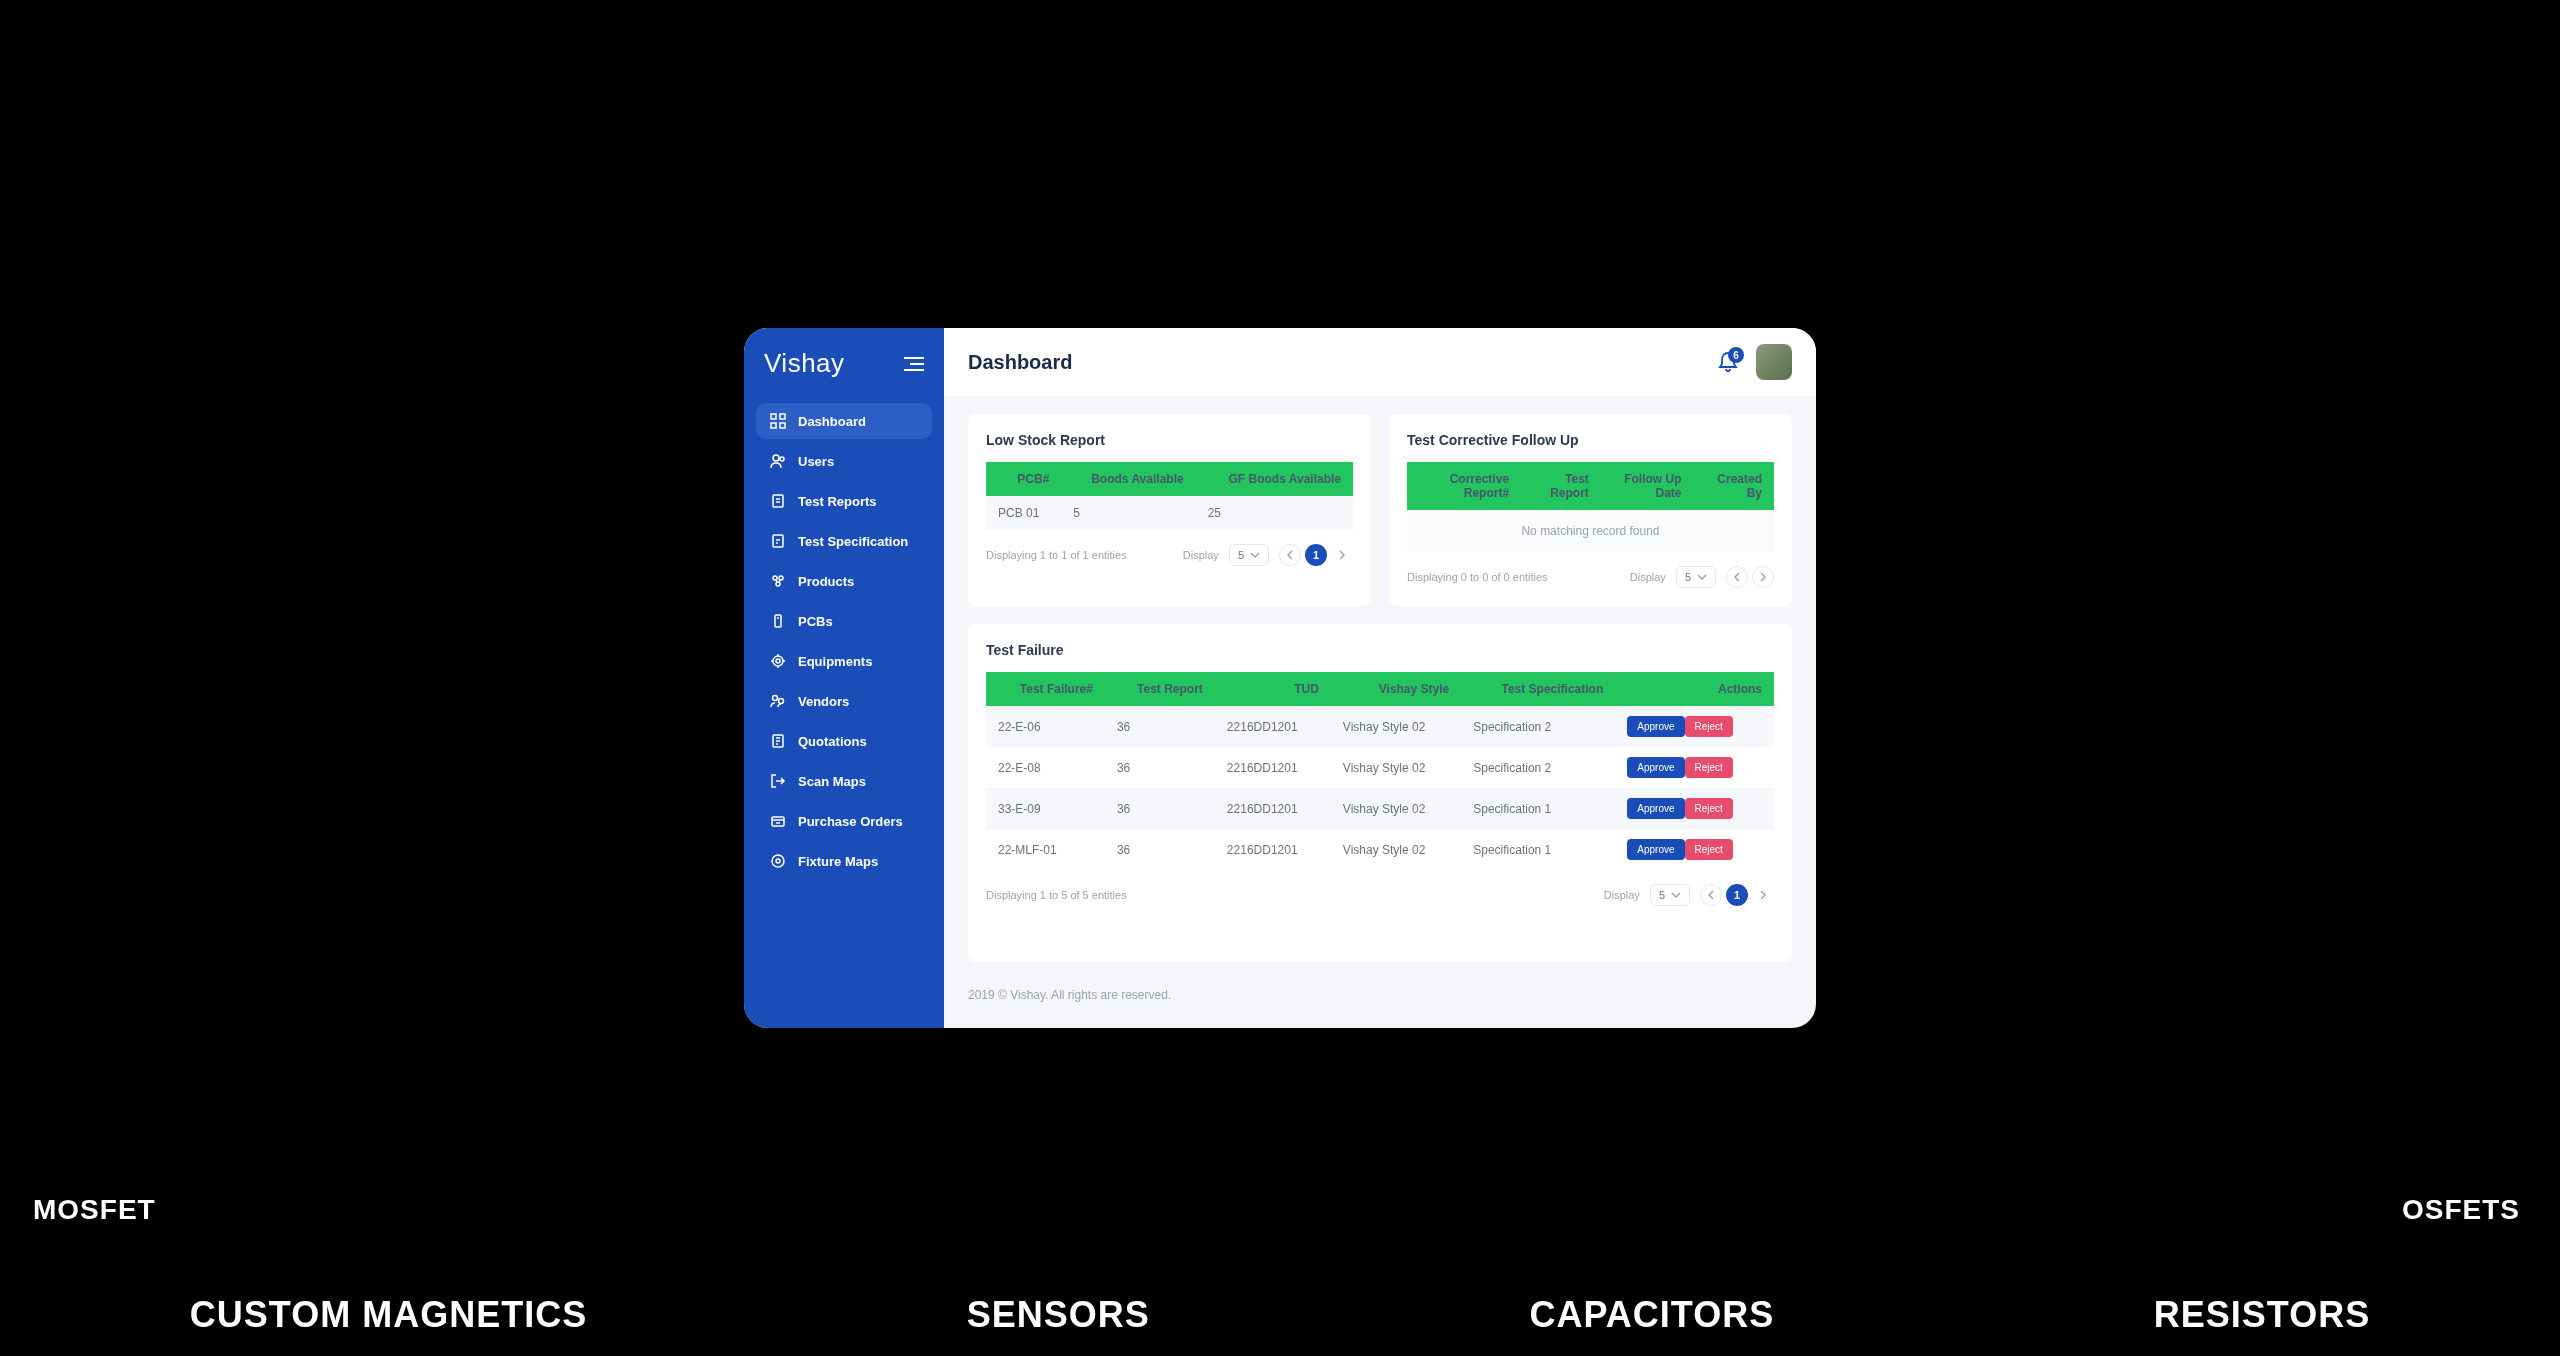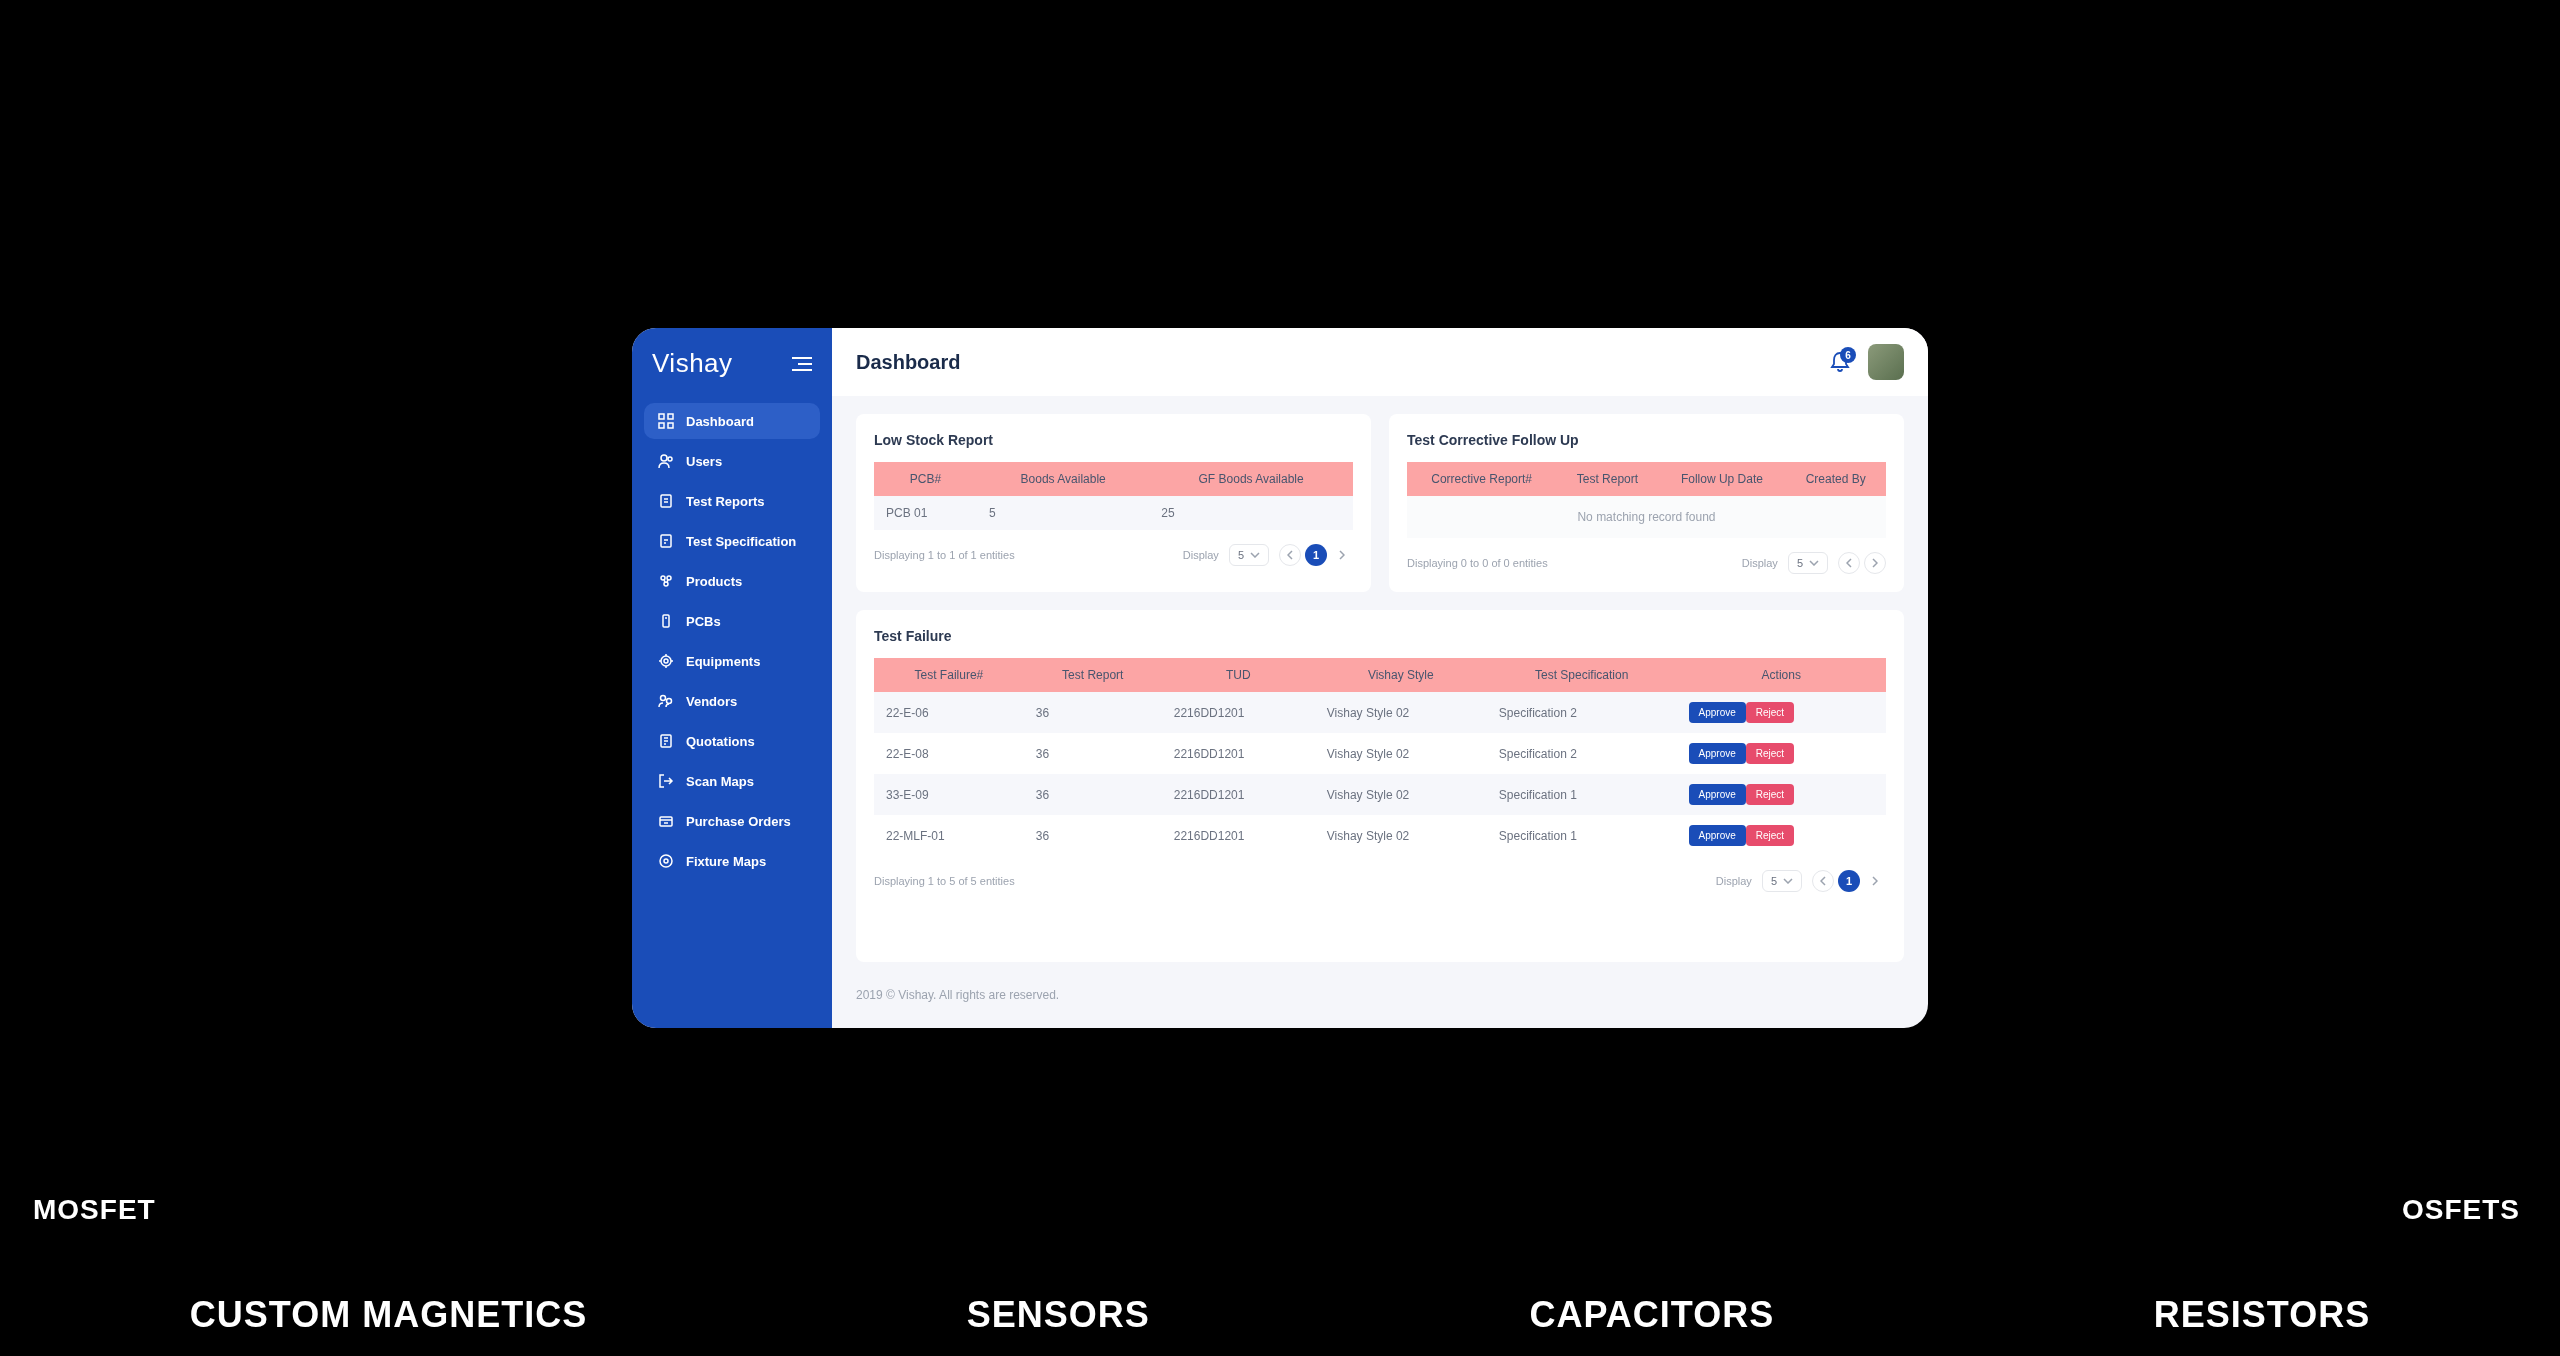--- a/index.html
+++ b/index.html
@@ -1,38 +1,38 @@
 <!DOCTYPE html>
 <html><head>
 <meta charset="utf-8">
 <style>
 * { margin: 0; padding: 0; box-sizing: border-box; font-family: -apple-system, BlinkMacSystemFont, 'Segoe UI', sans-serif; }
 body { background: #000; display: flex; align-items: center; justify-content: center; min-height: 100vh; padding: 20px; }
-.app { width: 1296px; height: 700px; background: #f5f6fa; border-radius: 24px; display: flex; overflow: hidden; box-shadow: 0 20px 60px rgba(0,0,0,0.3); }
+.app { width: 1072px; height: 700px; background: #f5f6fa; border-radius: 24px; display: flex; overflow: hidden; box-shadow: 0 20px 60px rgba(0,0,0,0.3); }
 .sidebar { width: 200px; background: #1a4db8; color: #fff; display: flex; flex-direction: column; padding: 16px 12px; }
 .sidebar-header { display: flex; align-items: center; justify-content: space-between; padding: 4px 8px 24px; }
 .logo { font-size: 26px; font-weight: 400; letter-spacing: 0.5px; }
 .menu-toggle { cursor: pointer; }
 .nav { display: flex; flex-direction: column; gap: 4px; }
 .nav-item { display: flex; align-items: center; gap: 12px; padding: 10px 14px; border-radius: 10px; font-size: 13px; font-weight: 600; cursor: pointer; color: #fff; }
 .nav-item.active { background: #2d5fc7; }
 .nav-icon { width: 16px; height: 16px; display: flex; align-items: center; justify-content: center; }
 .main { flex: 1; display: flex; flex-direction: column; overflow: hidden; }
 .topbar { display: flex; align-items: center; justify-content: space-between; padding: 16px 24px; background: #fff; }
 .page-title { font-size: 20px; font-weight: 700; color: #1a2b4a; }
 .topbar-right { display: flex; align-items: center; gap: 18px; }
 .bell-wrap { position: relative; cursor: pointer; }
 .badge { position: absolute; top: -4px; right: -6px; background: #1a4db8; color: #fff; font-size: 10px; font-weight: 700; width: 16px; height: 16px; border-radius: 50%; display: flex; align-items: center; justify-content: center; }
 .avatar { width: 36px; height: 36px; border-radius: 8px; background: linear-gradient(135deg,#8b9a7a,#5a6f4f); cursor: pointer; }
 .content { flex: 1; padding: 18px 24px; overflow-y: auto; display: flex; flex-direction: column; gap: 18px; }
 .row { display: flex; gap: 18px; }
 .card { background: #fff; border-radius: 8px; padding: 18px; flex: 1; }
 .card-title { font-size: 14px; font-weight: 600; color: #2d3a52; margin-bottom: 14px; }
 .table { width: 100%; border-collapse: collapse; }
-.table th { text-align: center; font-size: 12px; font-weight: 400; color: #48556e; padding: 10px 12px; background: #fca5a5; }
+.table th { text-align: right; font-size: 12px; font-weight: 700; color: #48556e; padding: 10px 12px; background: #22c55e; }
 .table td { font-size: 12px; color: #6b7280; padding: 10px 12px; }
 .table tbody tr:nth-child(odd) { background: #f6f7fb; }
 .link-cell { color: #1a4db8; font-weight: 500; }
 .red-cell { color: #e74c6c; font-weight: 500; }
 .no-data { text-align: center; font-size: 12px; color: #9ca3af; padding: 14px; background: #fafbfc; }
 .table-footer { display: flex; align-items: center; justify-content: space-between; margin-top: 14px; font-size: 11px; color: #9ca3af; }
 .tf-right { display: flex; align-items: center; gap: 10px; }
 .display-select { display: inline-flex; align-items: center; gap: 6px; border: 1px solid #e5e7eb; border-radius: 6px; padding: 4px 8px; cursor: pointer; font-size: 11px; color: #6b7280; }
 .pager { display: flex; align-items: center; gap: 4px; }
 .pager-btn { width: 22px; height: 22px; border-radius: 50%; display: flex; align-items: center; justify-content: center; cursor: pointer; color: #9ca3af; }

